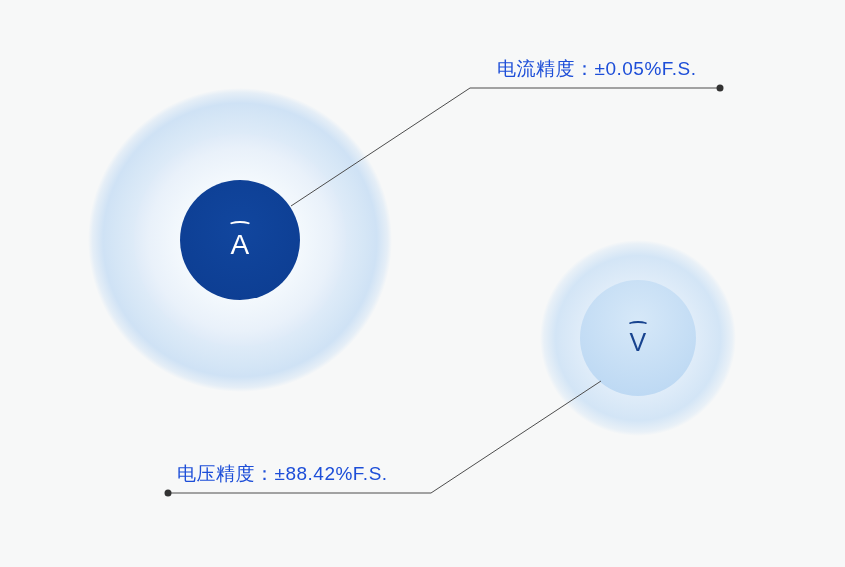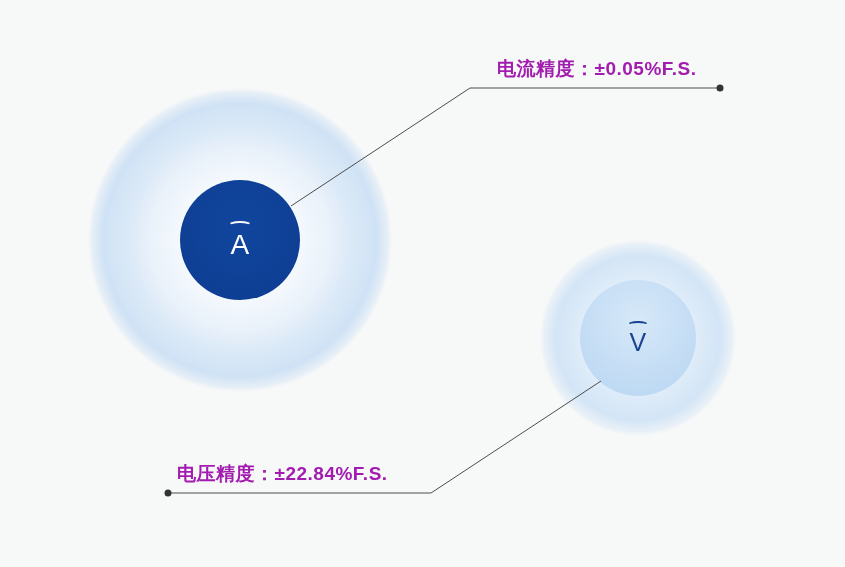--- a/index.html
+++ b/index.html
@@ -68,22 +68,22 @@
     line-height: 1;
     font-weight: 400;
     letter-spacing: 0.5px;
   }
   .vm-core .gauge-letter { font-size: 25px; }
   .vm-core .gauge-arc { width: 22px; height: 8px; }
   
   .callout {
     position: absolute;
     font-size: 19px;
-    font-weight: 700;
-    color: #a21caf;
+    font-weight: 400;
+    color: #1d4ed8;
     letter-spacing: 0.5px;
     white-space: nowrap;
     text-align: right;
   }
   .callout-current { left: 497px; top: 56px; }
   .callout-voltage { left: 177px; top: 461px; }
   
   .lines-overlay {
     position: absolute;
     left: 0; top: 0;
@@ -118,15 +118,15 @@
     <line x1="470" y1="88" x2="291" y2="206" stroke="#4d4d4d" stroke-width="1"></line>
     <line x1="470" y1="88" x2="720" y2="88" stroke="#4d4d4d" stroke-width="1"></line>
     <circle cx="720" cy="88" r="3.5" fill="#333333"></circle>
 
     <line x1="168" y1="493" x2="431" y2="493" stroke="#4d4d4d" stroke-width="1"></line>
     <line x1="431" y1="493" x2="601" y2="381" stroke="#4d4d4d" stroke-width="1"></line>
     <circle cx="168" cy="493" r="3.5" fill="#333333"></circle>
   </svg>
 
   <div class="callout callout-current">电流精度：±0.05%F.S.</div>
-  <div class="callout callout-voltage">电压精度：±22.84%F.S.</div>
+  <div class="callout callout-voltage">电压精度：±88.42%F.S.</div>
 
 </div>
 
 </body></html>

